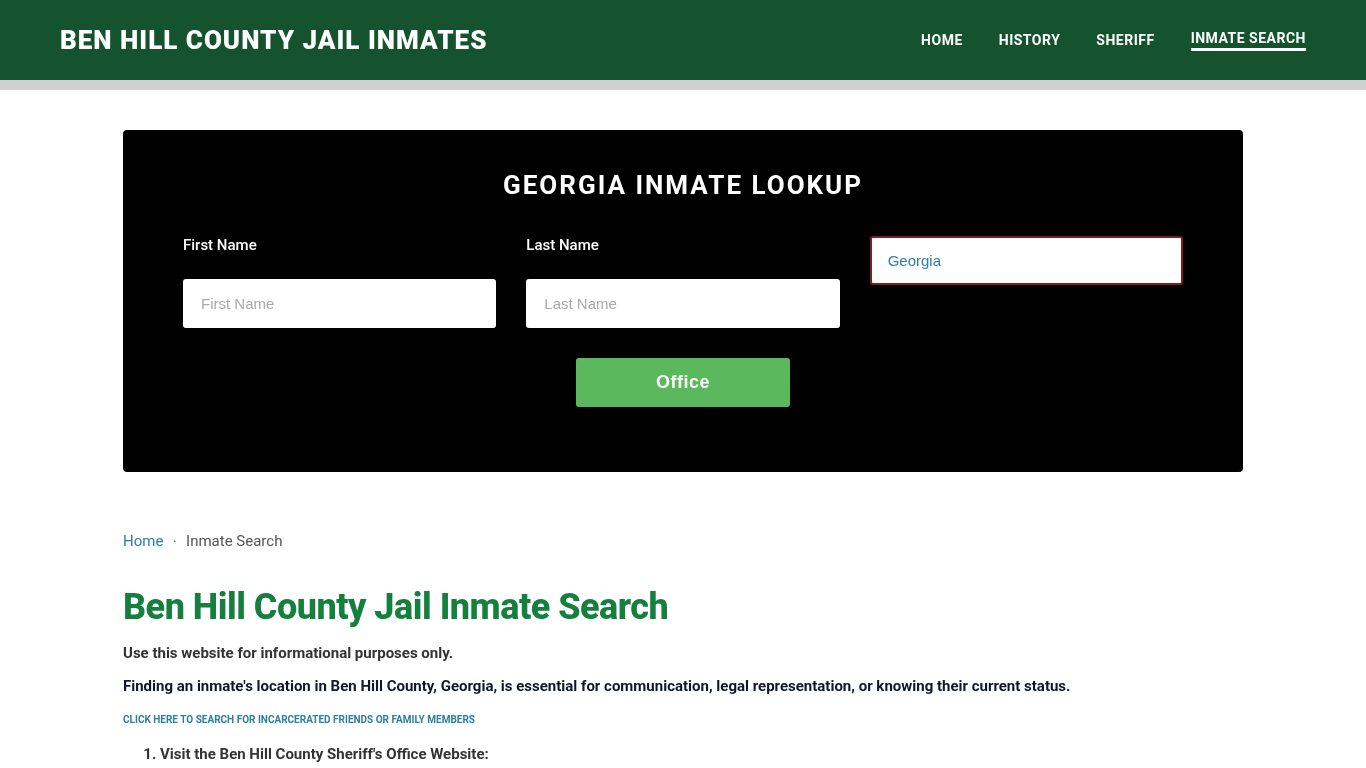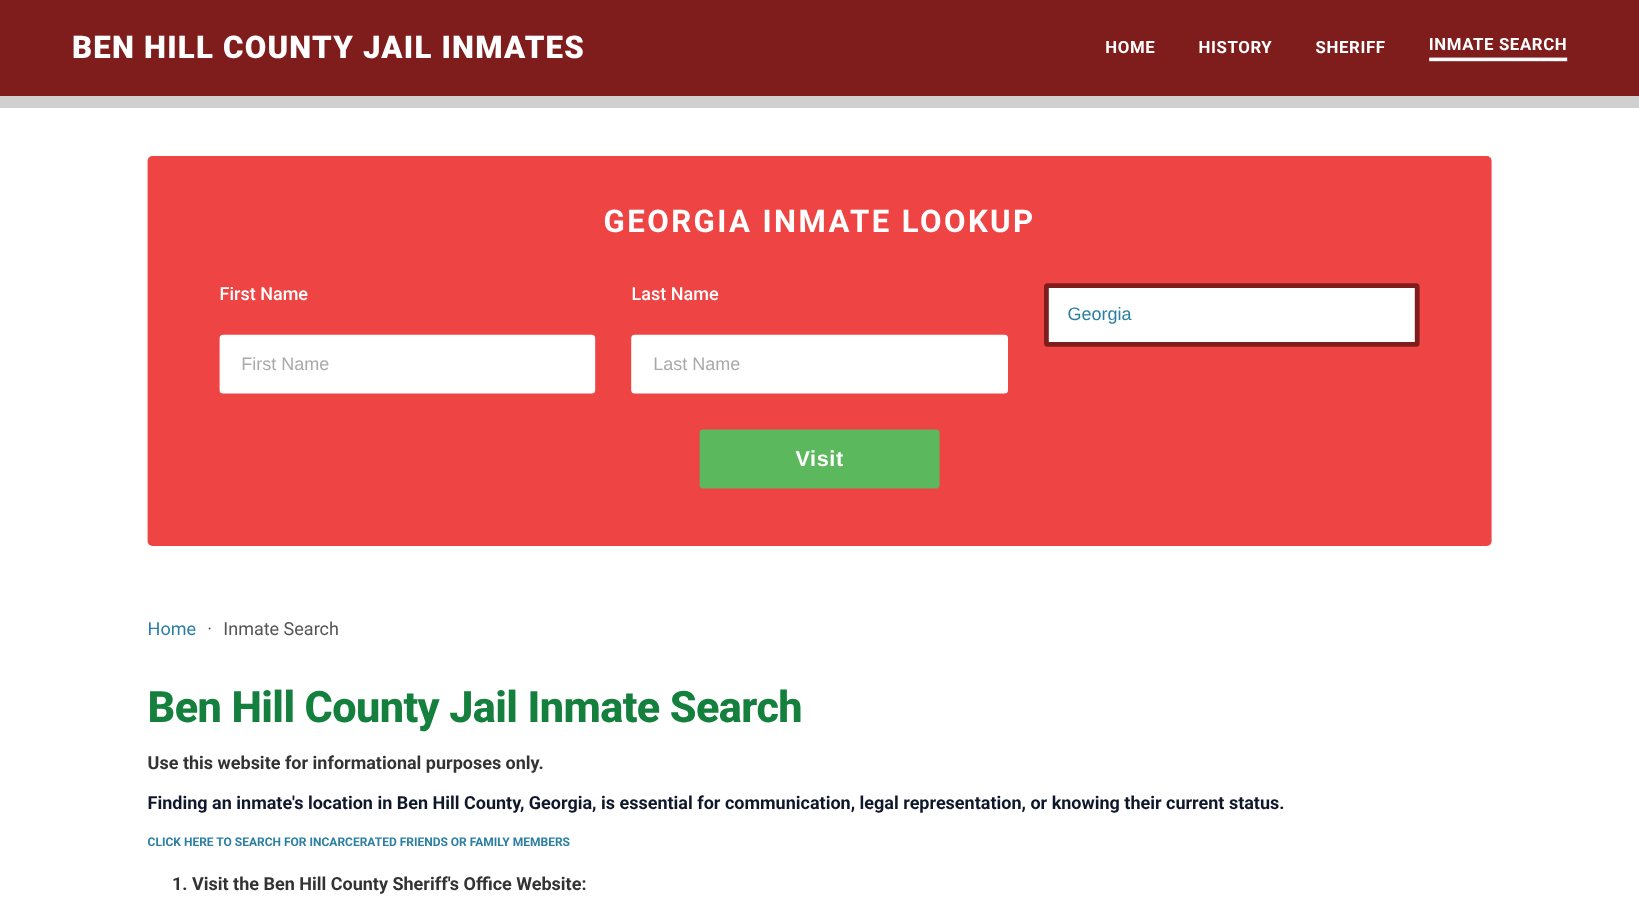--- a/index.html
+++ b/index.html
@@ -11,21 +11,21 @@
     body {
       font-family: -apple-system, BlinkMacSystemFont, 'Segoe UI', Roboto, Helvetica, Arial, sans-serif;
       background: #ffffff;
       color: #333;
       width: 1366px;
       min-height: 768px;
     }
 
     
     .header {
-      background: #7f1d1d;
+      background: #14532d;
       padding: 0 60px;
       height: 80px;
       display: flex;
       align-items: center;
       justify-content: space-between;
     }
 
     .site-title {
       color: #ffffff;
       font-size: 26px;
@@ -56,25 +56,25 @@
     }
 
     
     .sub-header-stripe {
       background: #d0d0d0;
       height: 10px;
     }
 
     
     .search-section {
-      background: #ef4444;
+      background: #000000;
       margin: 40px auto;
       max-width: 1120px;
       border-radius: 4px;
-      padding: 40px 60px 48px;
+      padding: 40px 60px 65px;
     }
 
     .search-section-title {
       text-align: center;
       color: #ffffff;
       font-size: 26px;
       font-weight: 700;
       letter-spacing: 2px;
       text-transform: uppercase;
       margin-bottom: 36px;
@@ -110,21 +110,21 @@
       outline: none;
     }
 
     .form-input::placeholder {
       color: #aaa;
     }
 
     .form-input-state {
       padding: 14px 16px;
       font-size: 15px;
-      border: 4px solid #7f1d1d;
+      border: 2px solid #7f1d1d;
       border-radius: 3px;
       background: #ffffff;
       color: #2a7fa3;
       outline: none;
     }
 
     .search-btn-row {
       display: flex;
       justify-content: center;
       margin-top: 10px;
@@ -243,21 +243,21 @@
     <div class="form-group">
       <label class="form-label">Last Name</label>
       <input class="form-input" type="text" placeholder="Last Name" style="">
     </div>
     <div class="form-group">
       <input class="form-input-state" type="text" value="Georgia" style="">
     </div>
   </div>
 
   <div class="search-btn-row">
-    <button class="search-button">Visit</button>
+    <button class="search-button">Office</button>
   </div>
 </section>
 
 <main class="main-content">
 
   <nav class="breadcrumb">
     <a class="breadcrumb-home">Home</a>
     <span class="breadcrumb-separator">•</span>
     <span class="breadcrumb-current">Inmate Search</span>
   </nav>

